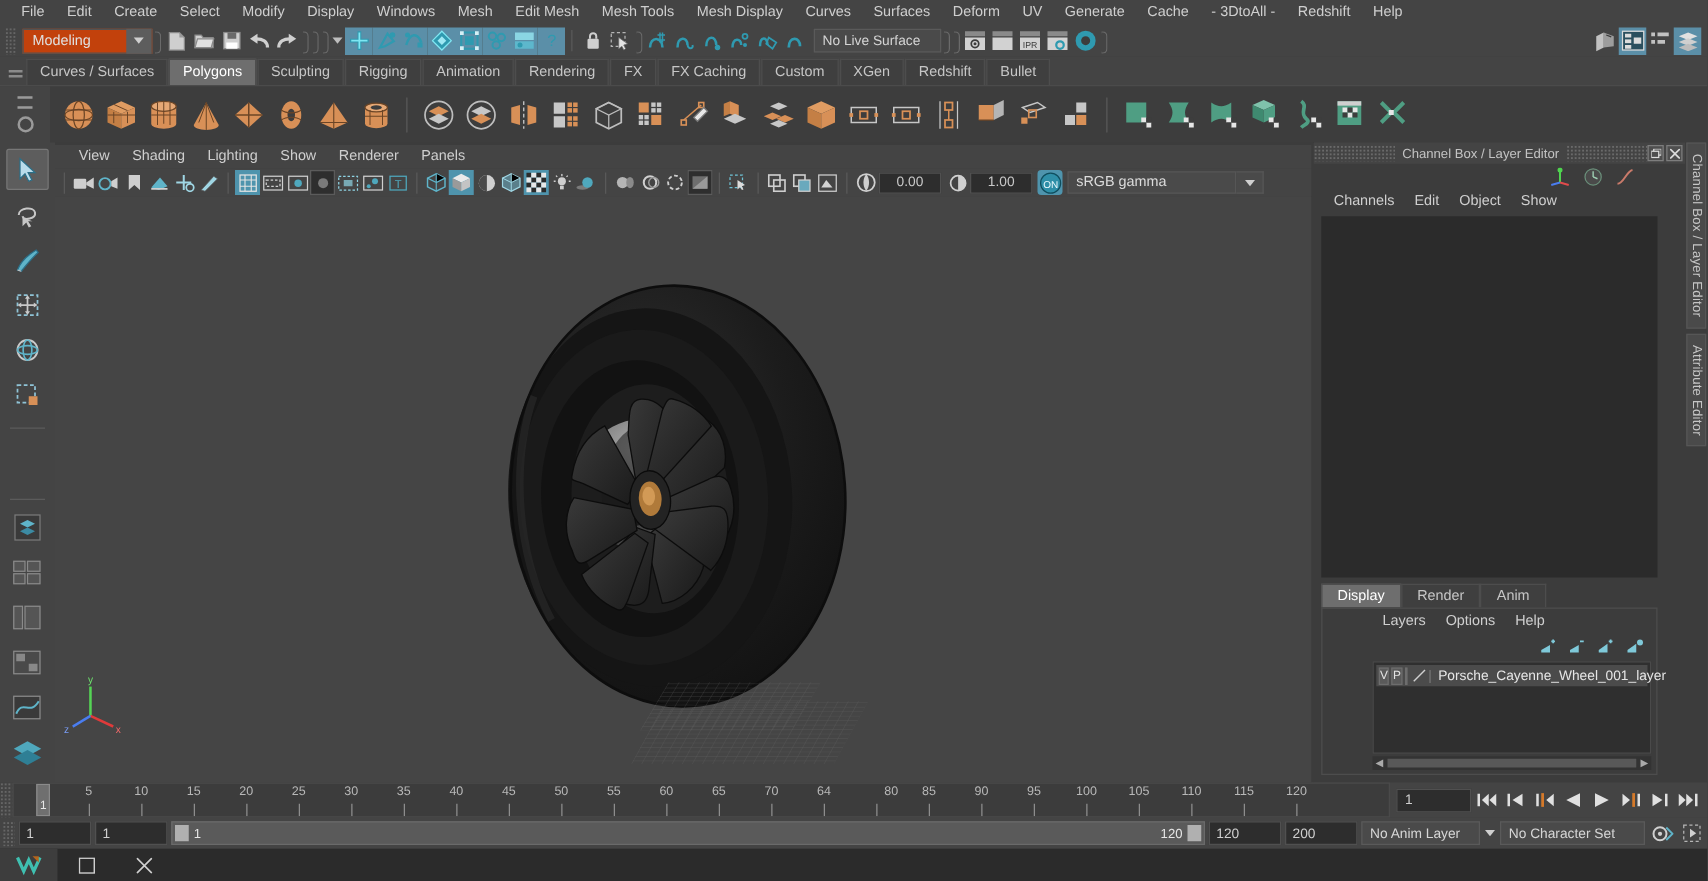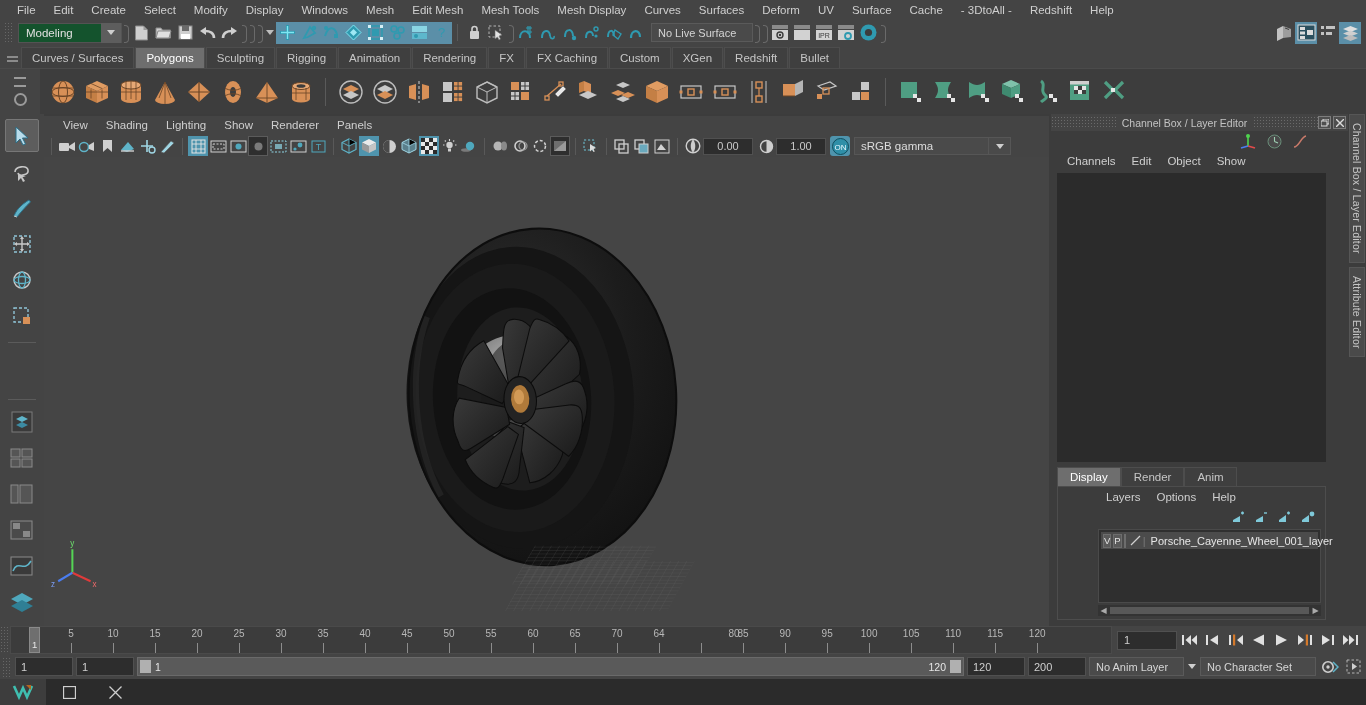--- a/index.html
+++ b/index.html
@@ -13,21 +13,21 @@
   }
   .app { width:1366px; height:705px; position:relative; background:#3c3c3c; display:flex; flex-direction:column; }
 
   
   .menubar { height:20px; background:#444444; display:flex; align-items:center; padding-left:8px; flex-shrink:0; }
   .menubar .mi { font-size:11.5px; color:#cfcfcf; padding:0 9px; line-height:20px; white-space:nowrap; cursor:default; }
 
   
   .statusline { height:25px; background:#444444; display:flex; align-items:center; flex-shrink:0; padding-left:4px; }
   .gripper { width:9px; height:22px; background-image:radial-gradient(#666 0.8px, transparent 0.9px); background-size:3px 3px; flex-shrink:0; }
-  .mode-sel { display:flex; align-items:center; height:20px; background:#14532d; margin-left:5px; width:104px; border:1px solid #535353; }
+  .mode-sel { display:flex; align-items:center; height:20px; background:#c2410c; margin-left:5px; width:104px; border:1px solid #535353; }
   .mode-sel .lbl { flex:1; padding-left:7px; font-size:11.5px; color:#e0e0e0; }
   .mode-sel .arr { width:20px; height:20px; display:flex; align-items:center; justify-content:center; background:#5d5d5d; }
   .caret-d { width:0;height:0;border-left:4px solid transparent;border-right:4px solid transparent;border-top:5px solid #cfcfcf; }
   .sep { width:1px; height:17px; background:#595959; margin:0 5px; flex-shrink:0; }
   .sepb { width:8px; height:20px; position:relative; flex-shrink:0; }
   .sepb::after{content:"";position:absolute;left:2px;top:2px;width:4px;height:16px;border:1px solid #6a6a6a;border-left:none;border-radius:0 4px 4px 0;}
   .tb { width:22px; height:22px; display:inline-flex; align-items:center; justify-content:center; flex-shrink:0; }
   .tb.on { background:#5b8fa8; }
   .nolive { height:19px; width:102px; background:#4a4a4a; border:1px solid #5a5a5a; display:flex; align-items:center; padding-left:6px; color:#d4d4d4; font-size:11px; margin-left:4px; }
   .spacer { flex:1; }
@@ -143,21 +143,21 @@
     <span class="mi">Display</span>
     <span class="mi">Windows</span>
     <span class="mi">Mesh</span>
     <span class="mi">Edit Mesh</span>
     <span class="mi">Mesh Tools</span>
     <span class="mi">Mesh Display</span>
     <span class="mi">Curves</span>
     <span class="mi">Surfaces</span>
     <span class="mi">Deform</span>
     <span class="mi">UV</span>
-    <span class="mi">Surface</span>
+    <span class="mi">Generate</span>
     <span class="mi">Cache</span>
     <span class="mi">- 3DtoAll -</span>
     <span class="mi">Redshift</span>
     <span class="mi">Help</span>
   </div>
 
   <div class="statusline">
     <div class="gripper"></div>
 
     <div class="mode-sel">
@@ -1248,21 +1248,21 @@
         <div class="ts-lab" style="left: 480.09px;">55</div>
         <div class="ts-tick" style="left: 522.098px;"></div>
         <div class="ts-lab" style="left: 522.098px;">60</div>
         <div class="ts-tick" style="left: 564.107px;"></div>
         <div class="ts-lab" style="left: 564.107px;">65</div>
         <div class="ts-tick" style="left: 606.115px;"></div>
         <div class="ts-lab" style="left: 606.115px;">70</div>
         <div class="ts-tick" style="left: 648.123px;"></div>
         <div class="ts-lab" style="left: 648.123px;">64</div>
         <div class="ts-tick" style="left: 690.131px;"></div>
-        <div class="ts-lab" style="left: 723px;">80</div>
+        <div class="ts-lab" style="left: 702px;">80</div>
         <div class="ts-tick" style="left: 732.139px;"></div>
         <div class="ts-lab" style="left: 732.139px;">85</div>
         <div class="ts-tick" style="left: 774.148px;"></div>
         <div class="ts-lab" style="left: 774.148px;">90</div>
         <div class="ts-tick" style="left: 816.156px;"></div>
         <div class="ts-lab" style="left: 816.156px;">95</div>
         <div class="ts-tick" style="left: 858.164px;"></div>
         <div class="ts-lab" style="left: 858.164px;">100</div>
         <div class="ts-tick" style="left: 900.172px;"></div>
         <div class="ts-lab" style="left: 900.172px;">105</div>

